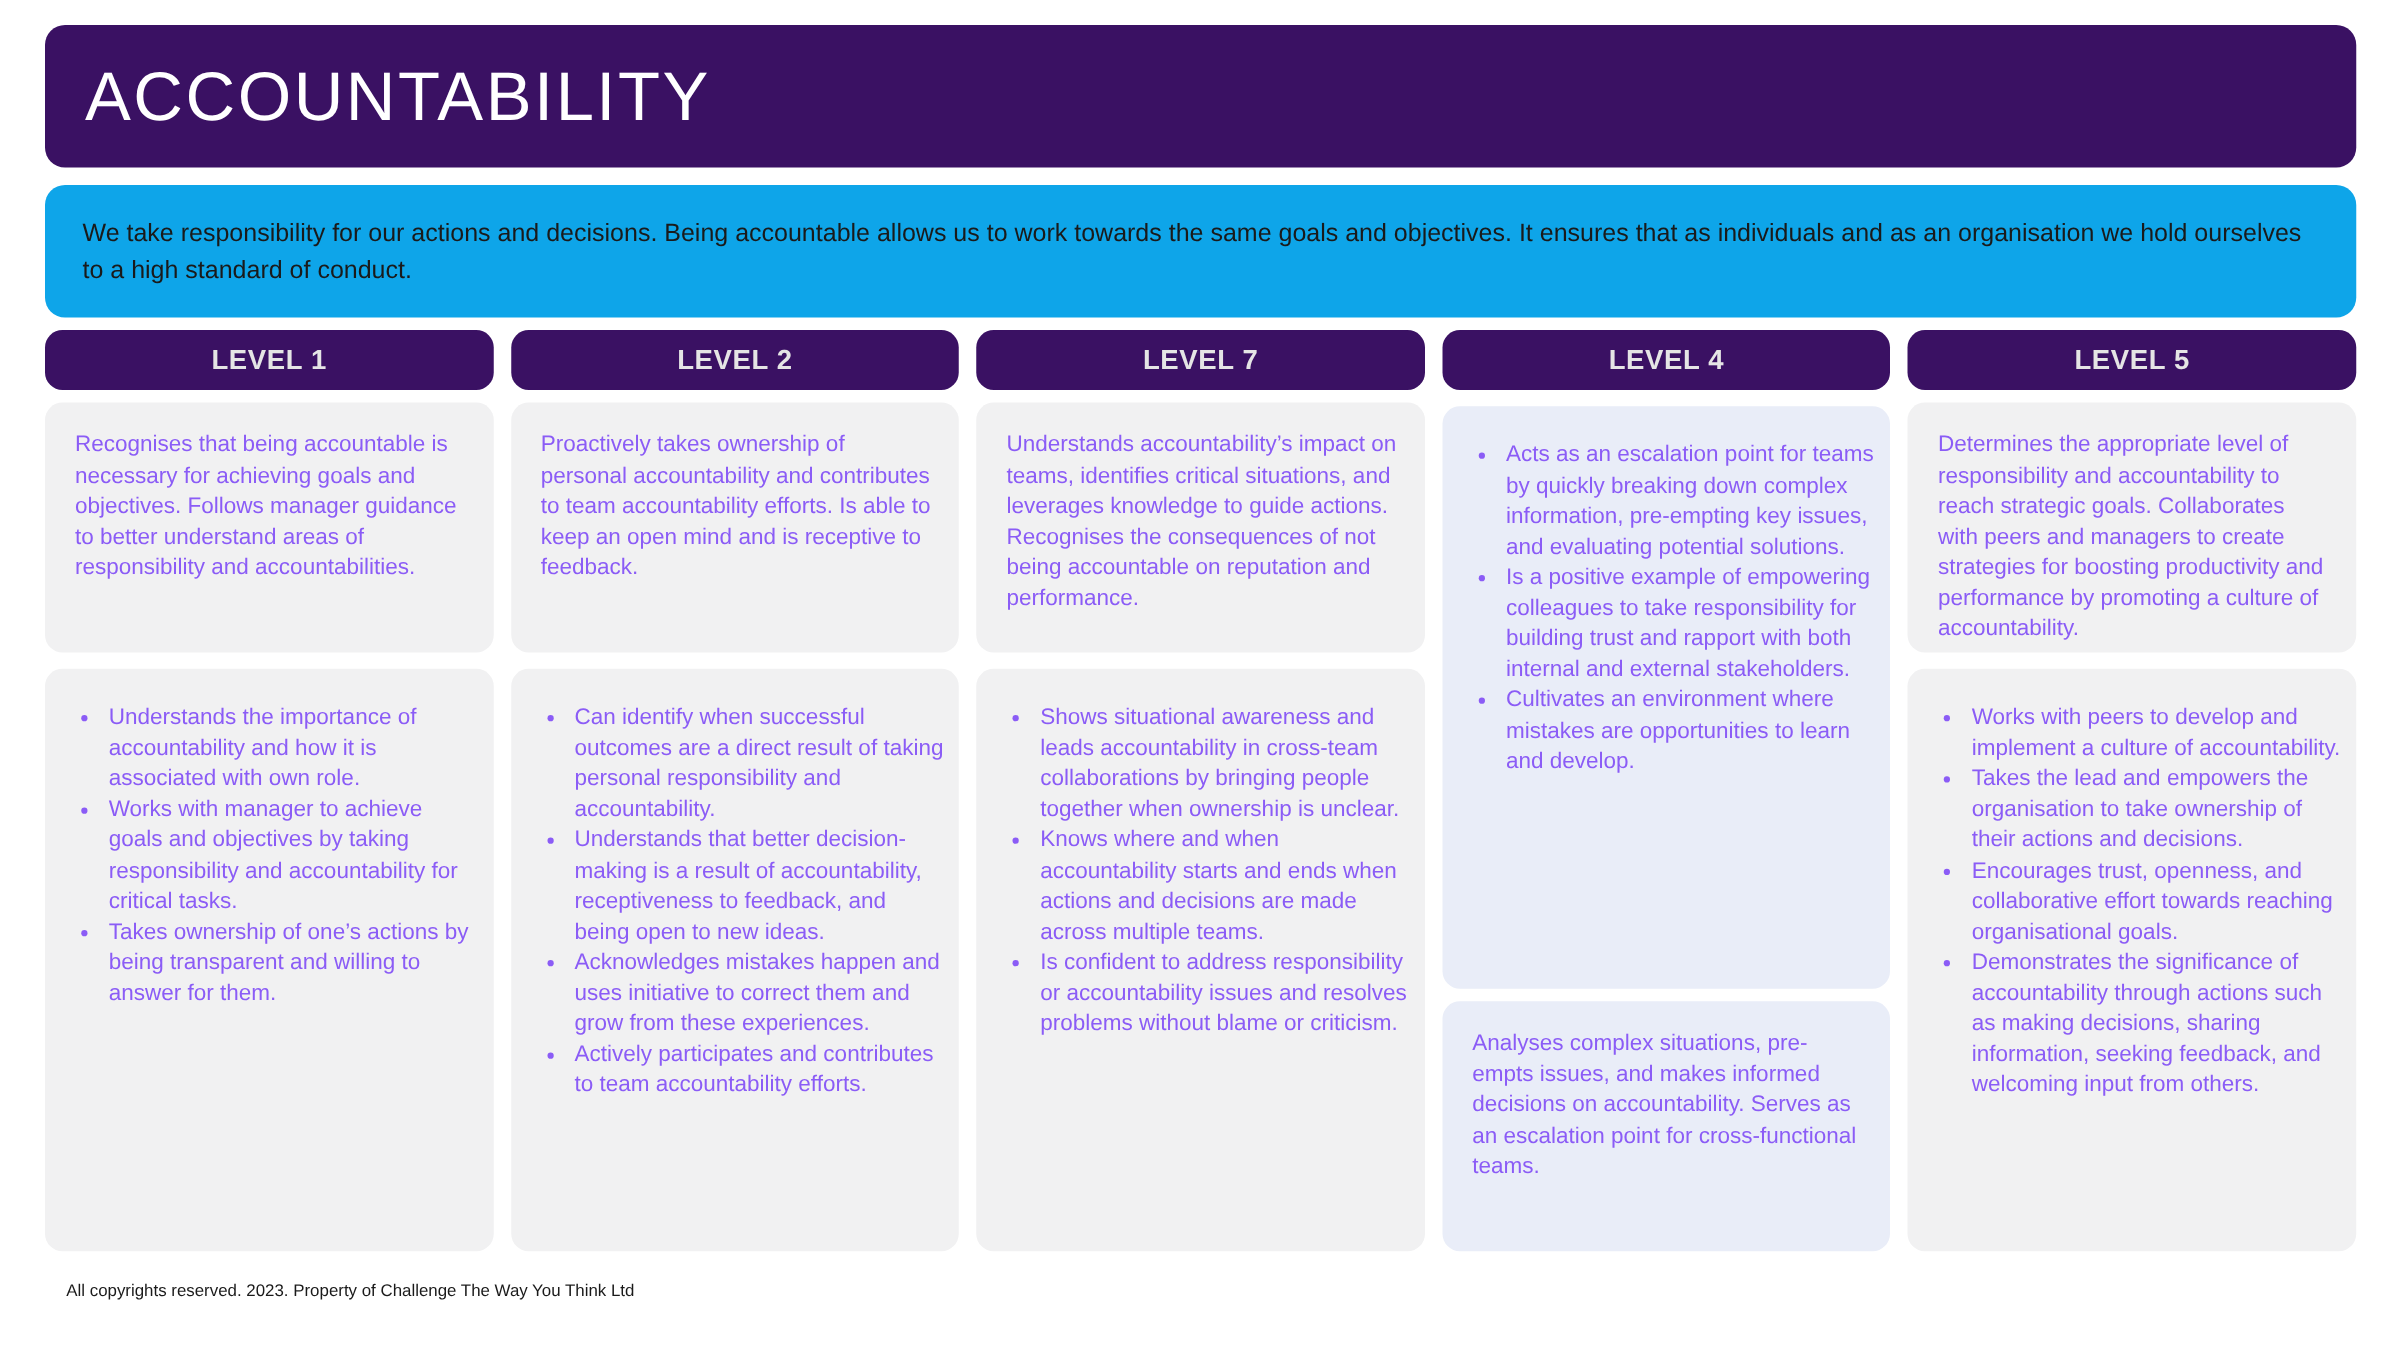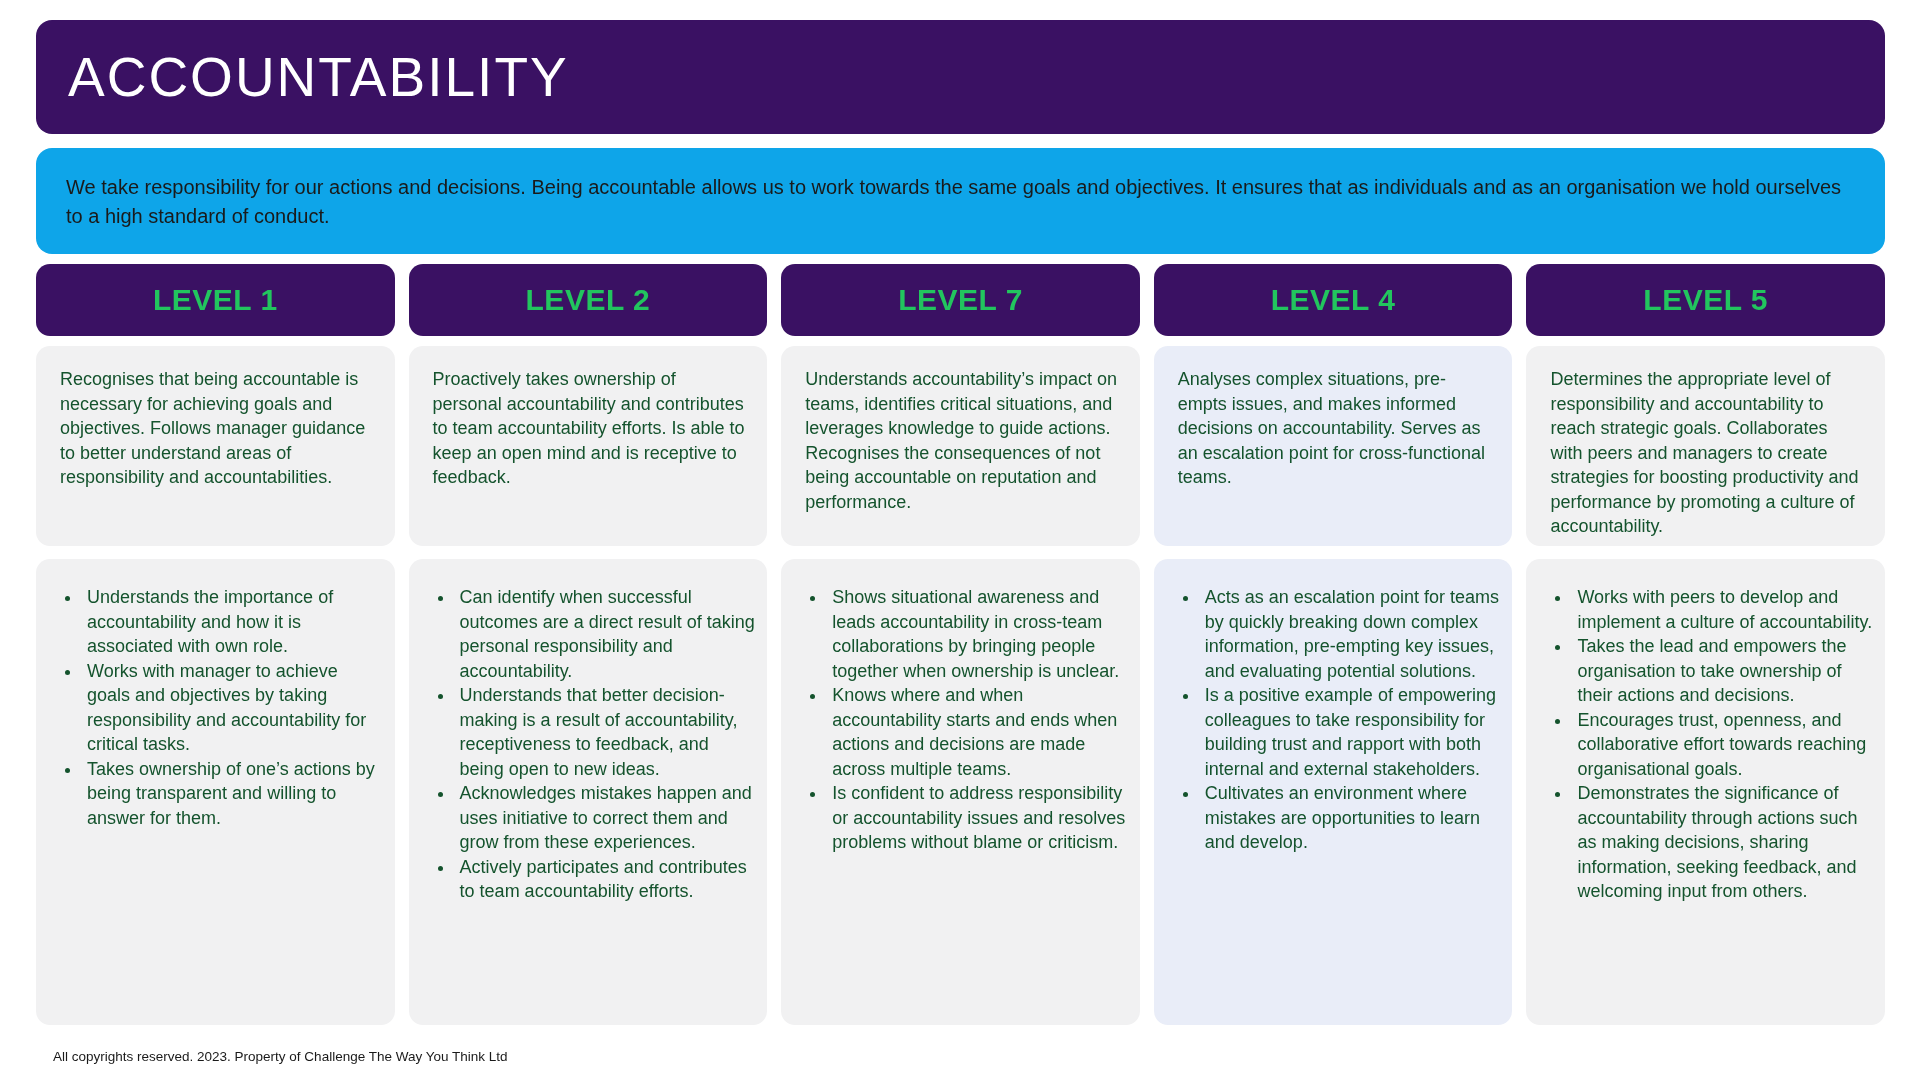--- a/index.html
+++ b/index.html
@@ -44,36 +44,36 @@
     color: #1a1a1a;
   }
 
   .grid {
     display: grid;
     grid-template-columns: repeat(5, 1fr);
     column-gap: 14px;
   }
   .level-head {
     background: #3a1163;
-    color: #22c55e;
+    color: #e5e5e5;
     border-radius: 14px;
-    height: 72px;
+    height: 48px;
     display: flex;
     align-items: center;
     justify-content: center;
     font-weight: bold;
-    font-size: 30px;
+    font-size: 22px;
     letter-spacing: 0.5px;
   }
   .cell {
     background: #f1f1f2;
     border-radius: 14px;
     font-size: 18px;
     line-height: 24.5px;
-    color: #14532d;
+    color: #8b5cf6;
   }
   .summary {
     margin-top: 10px;
     height: 200px;
     padding: 21px 22px 0 24px;
   }
   .bullets {
     margin-top: 13px;
     height: 466px;
     padding: 26px 10px 0 18px;
@@ -140,28 +140,28 @@
         <ul>
           <li>Shows situational awareness and leads accountability in cross-team collaborations by bringing people together when ownership is unclear.</li>
           <li>Knows where and when accountability starts and ends when actions and decisions are made across multiple teams.</li>
           <li>Is confident to address responsibility or accountability issues and resolves problems without blame or criticism.</li>
         </ul>
       </div>
     </div>
 
     <div>
       <div class="level-head">LEVEL 4</div>
-      <div class="cell summary hl">Analyses complex situations, pre-empts issues, and makes informed decisions on accountability. Serves as an escalation point for cross-functional teams.</div>
       <div class="cell bullets hl">
         <ul>
           <li>Acts as an escalation point for teams by quickly breaking down complex information, pre-empting key issues, and evaluating potential solutions.</li>
           <li>Is a positive example of empowering colleagues to take responsibility for building trust and rapport with both internal and external stakeholders.</li>
           <li>Cultivates an environment where mistakes are opportunities to learn and develop.</li>
         </ul>
       </div>
+      <div class="cell summary hl">Analyses complex situations, pre-empts issues, and makes informed decisions on accountability. Serves as an escalation point for cross-functional teams.</div>
     </div>
 
     <div>
       <div class="level-head">LEVEL 5</div>
       <div class="cell summary">Determines the appropriate level of responsibility and accountability to reach strategic goals. Collaborates with peers and managers to create strategies for boosting productivity and performance by promoting a culture of accountability.</div>
       <div class="cell bullets">
         <ul>
           <li>Works with peers to develop and implement a culture of accountability.</li>
           <li>Takes the lead and empowers the organisation to take ownership of their actions and decisions.</li>
           <li>Encourages trust, openness, and collaborative effort towards reaching organisational goals.</li>

